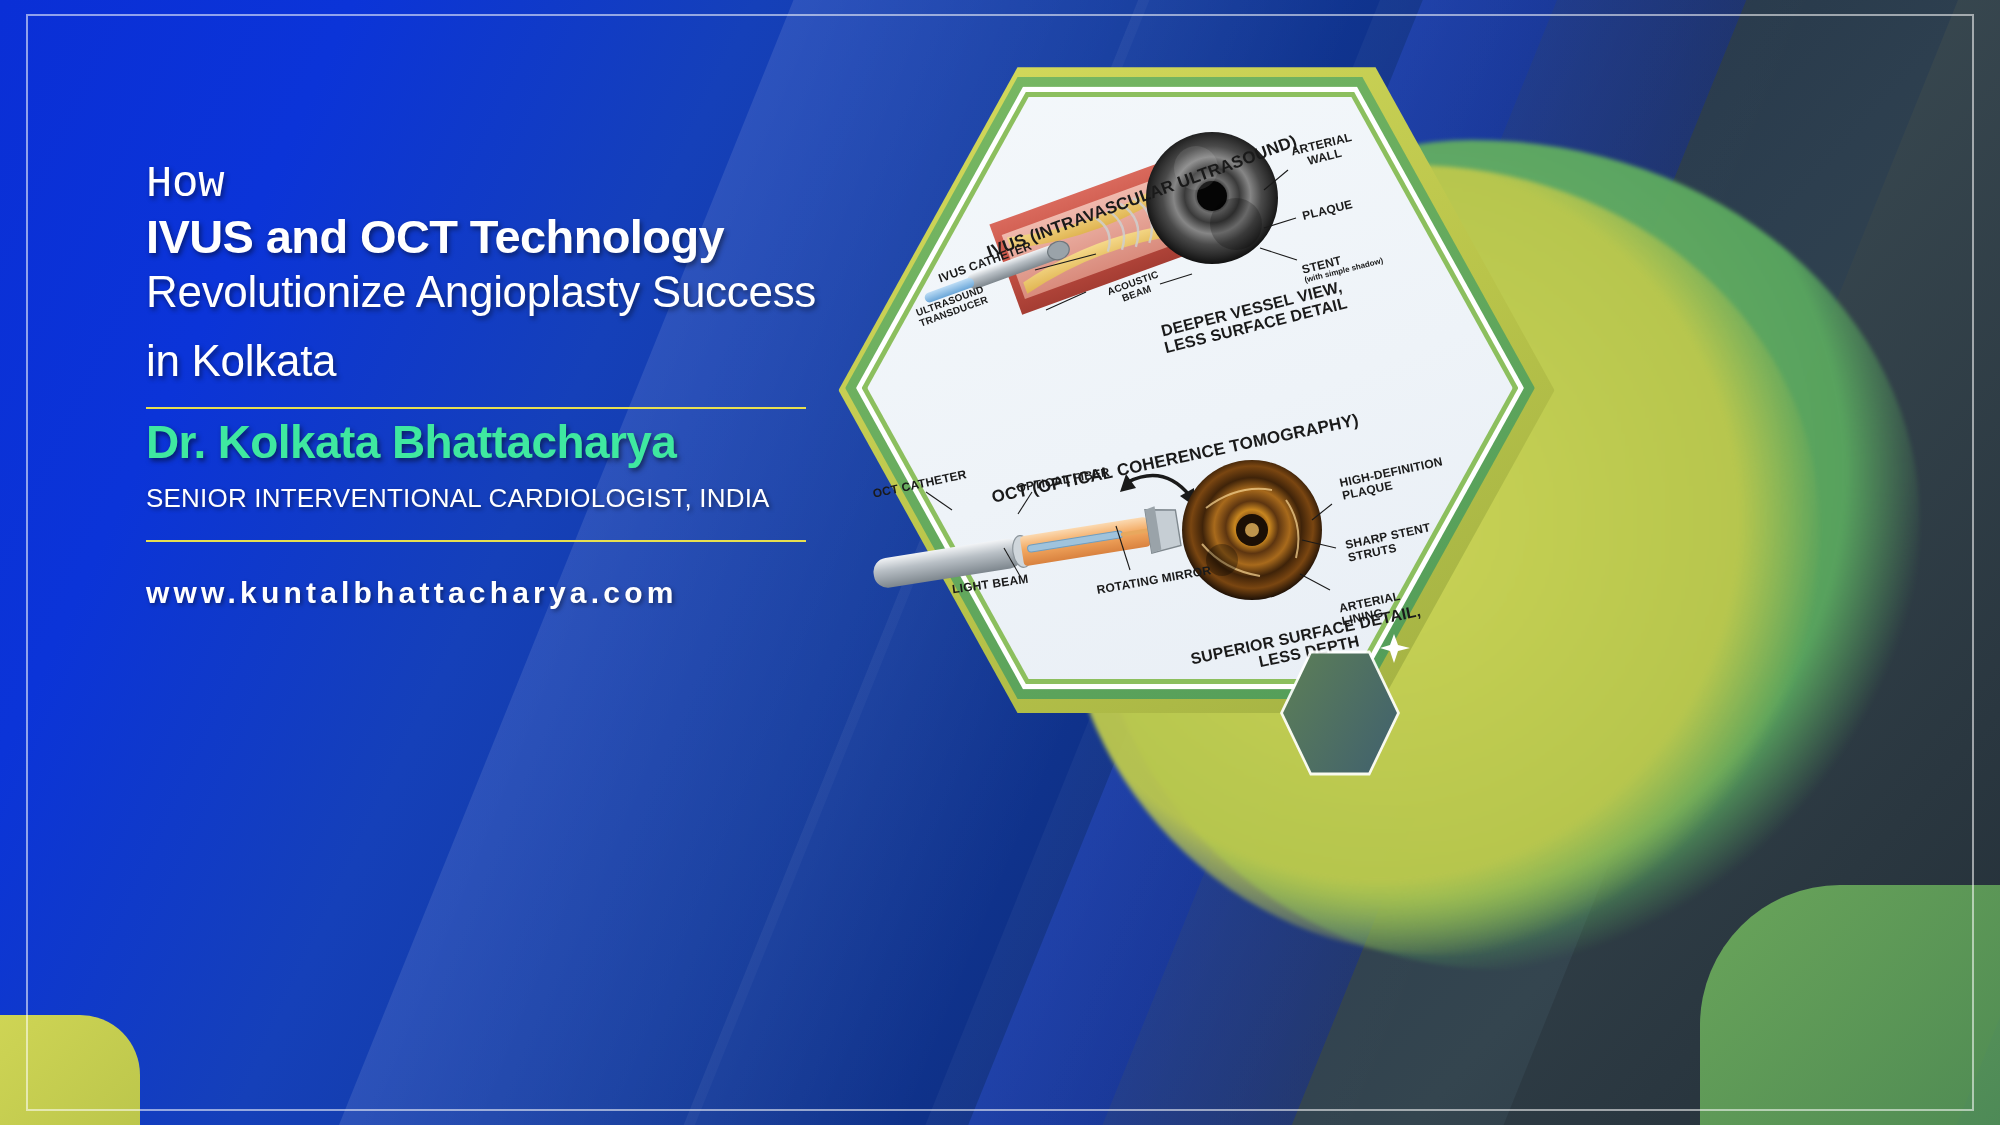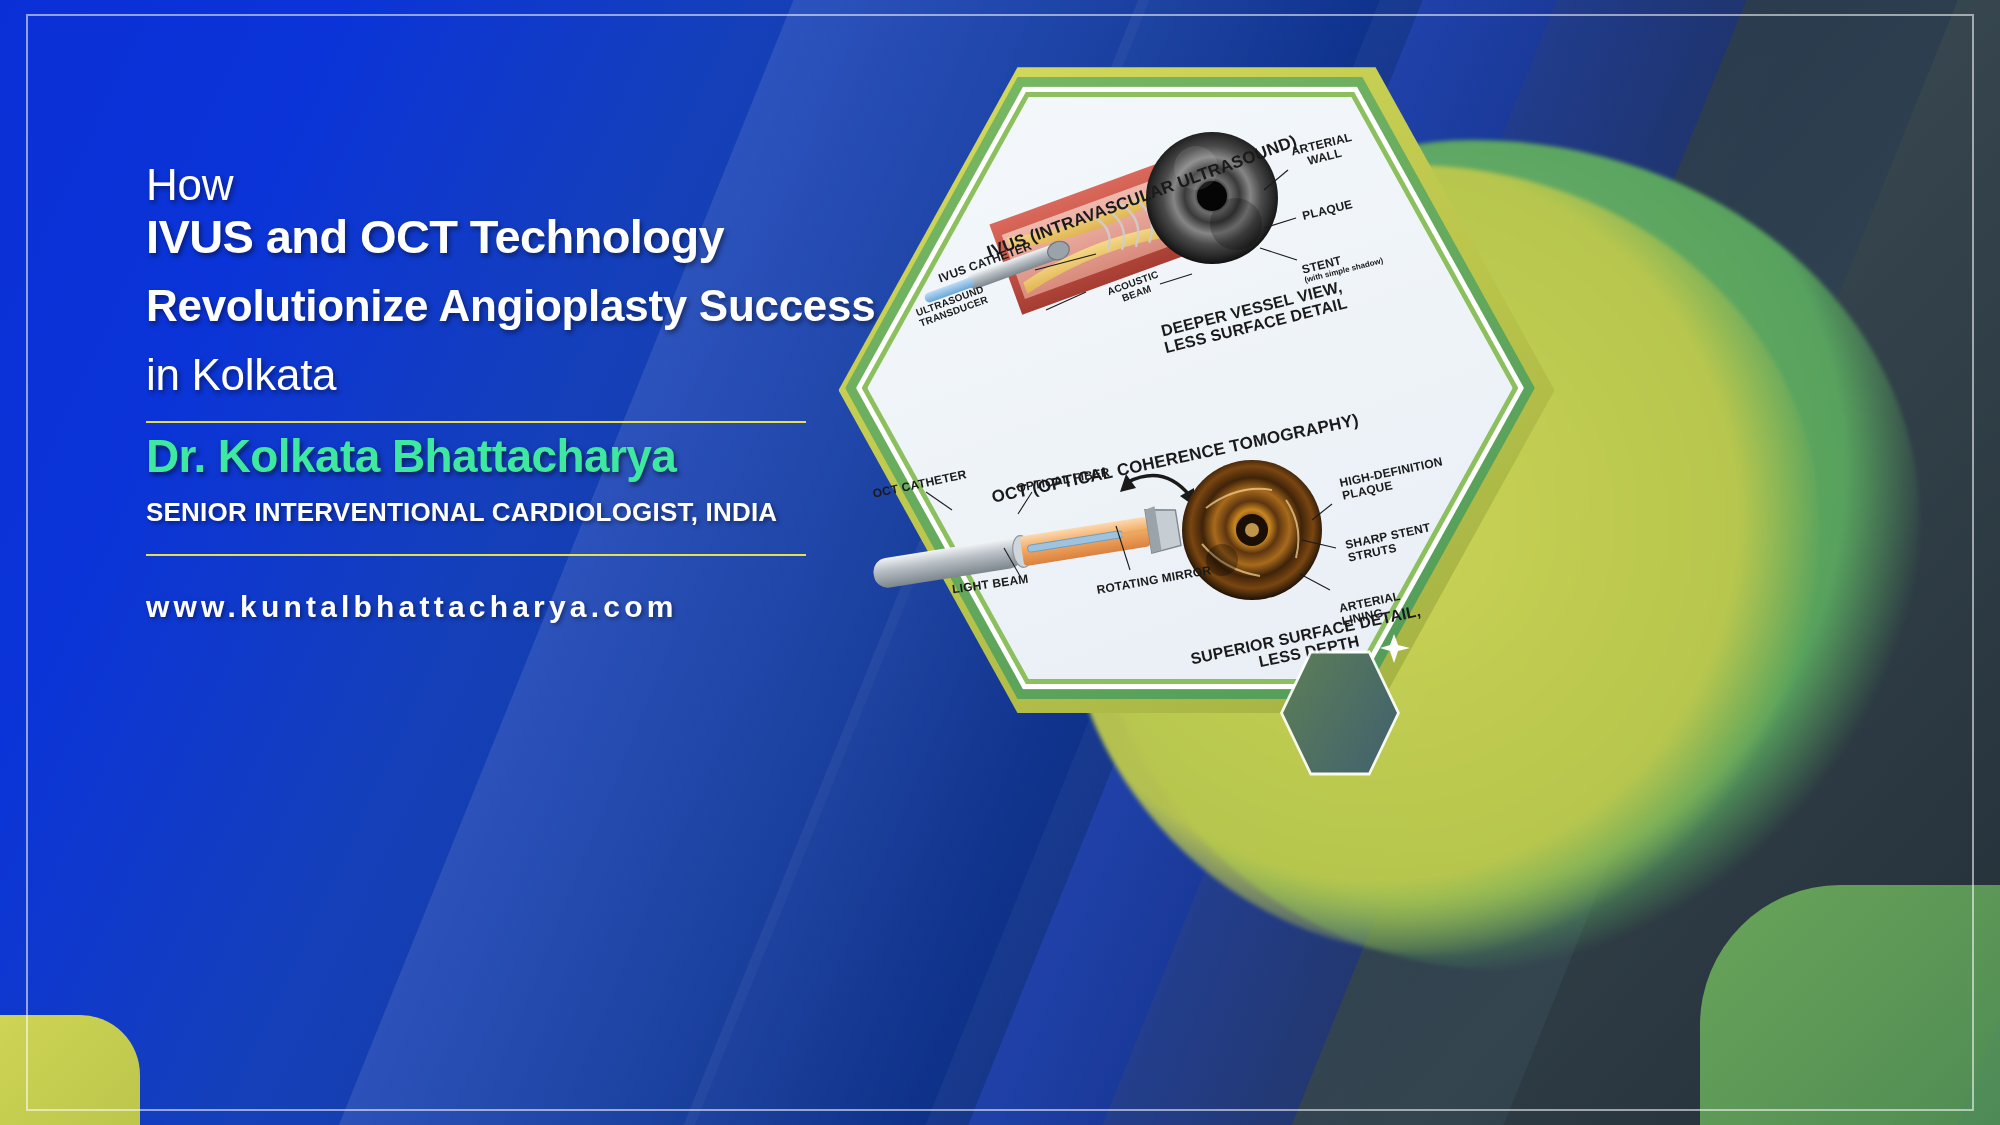--- a/index.html
+++ b/index.html
@@ -35,33 +35,33 @@
   .corner-yellow{position:absolute;left:-10px;bottom:-40px;width:150px;height:150px;border-radius:0 60px 0 0;
     background:linear-gradient(135deg,#cfd555,#b9c44a);}
   .corner-green{position:absolute;right:-30px;bottom:-60px;width:330px;height:300px;border-radius:140px 0 0 0;
     background:linear-gradient(135deg,#6fae5c,#4f8f55);opacity:.92;}
 
   .frame{position:absolute;left:26px;top:14px;right:26px;bottom:14px;border:2px solid rgba(255,255,255,.55);pointer-events:none;}
 
   
   .left{position:absolute;left:146px;top:160px;width:740px;z-index:6;}
   .title{color:#fff;font-weight:700;line-height:1.12;text-shadow:2px 3px 5px rgba(0,0,0,.45);}
-  .t-how{font-size:44px;font-weight:400;letter-spacing:-.3px;}
+  .t-how{font-size:44px;font-weight:400;letter-spacing:-.3px;font-family:Liberation Mono, monospace;}
   .t-main{font-size:47px;font-weight:800;letter-spacing:-.6px;margin-top:2px;}
-  .t-sub{font-size:44px;font-weight:700;letter-spacing:-.3px;margin-top:17px;}
+  .t-sub{font-size:44px;font-weight:400;letter-spacing:-.3px;margin-top:3px;}
   .t-city{font-size:44px;font-weight:400;letter-spacing:-.3px;margin-top:20px;}
 
   .rule{height:2px;background:#f2e84a;margin:22px 0 0 0;width:660px;opacity:.95;}
   .rule.bottom{margin-top:26px;}
 
   .byline{font-size:39px;font-style:italic;font-weight:700;color:#bcd9f2;margin-top:42px;
     text-shadow:2px 3px 5px rgba(0,0,0,.45);letter-spacing:-.2px;}
   .docname{font-size:46px;font-weight:800;color:#3fe8a0;margin-top:6px;letter-spacing:-.6px;
     text-shadow:2px 3px 5px rgba(0,0,0,.5);}
-  .creds{font-size:26px;font-weight:700;color:#fff;margin-top:14px;letter-spacing:.2px;
+  .creds{font-size:26px;font-weight:400;color:#fff;margin-top:14px;letter-spacing:.2px;
     text-shadow:2px 2px 4px rgba(0,0,0,.45);}
   .url{font-size:30px;font-weight:700;color:#fff;letter-spacing:4.2px;margin-top:34px;
     text-shadow:2px 2px 4px rgba(0,0,0,.4);}
 
   
   .hexwrap{position:absolute;left:860px;top:78px;width:660px;height:620px;z-index:7;}
   .hex{position:absolute;inset:0;clip-path:polygon(25% 2%,75% 2%,100% 50%,75% 98%,25% 98%,0% 50%);}
   .hex-yellow{background:linear-gradient(150deg,#d7dc5e,#b9c44a 55%,#9fae42);transform:scale(1.085) translate(6px,2px);}
   .hex-green{background:linear-gradient(150deg,#7cba63,#4e9a58);transform:scale(1.045);}
   .hex-white{background:#ffffff;transform:scale(1.012);}

